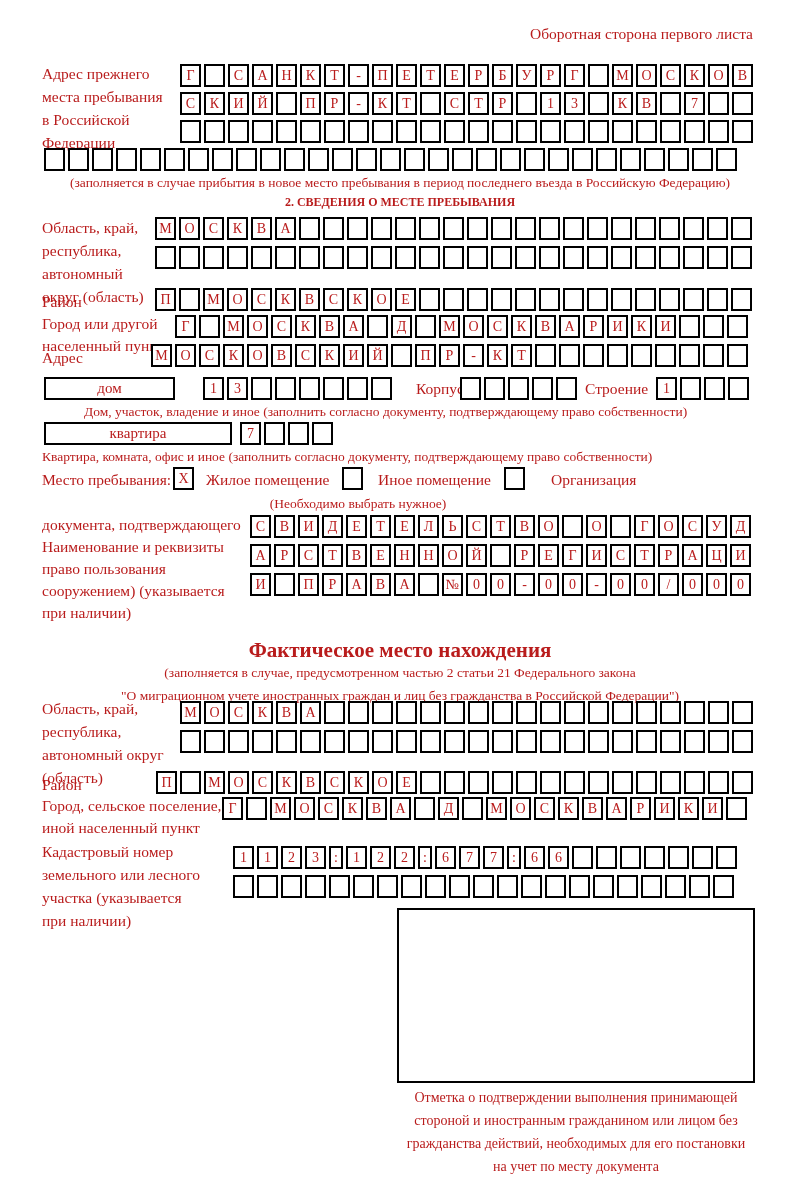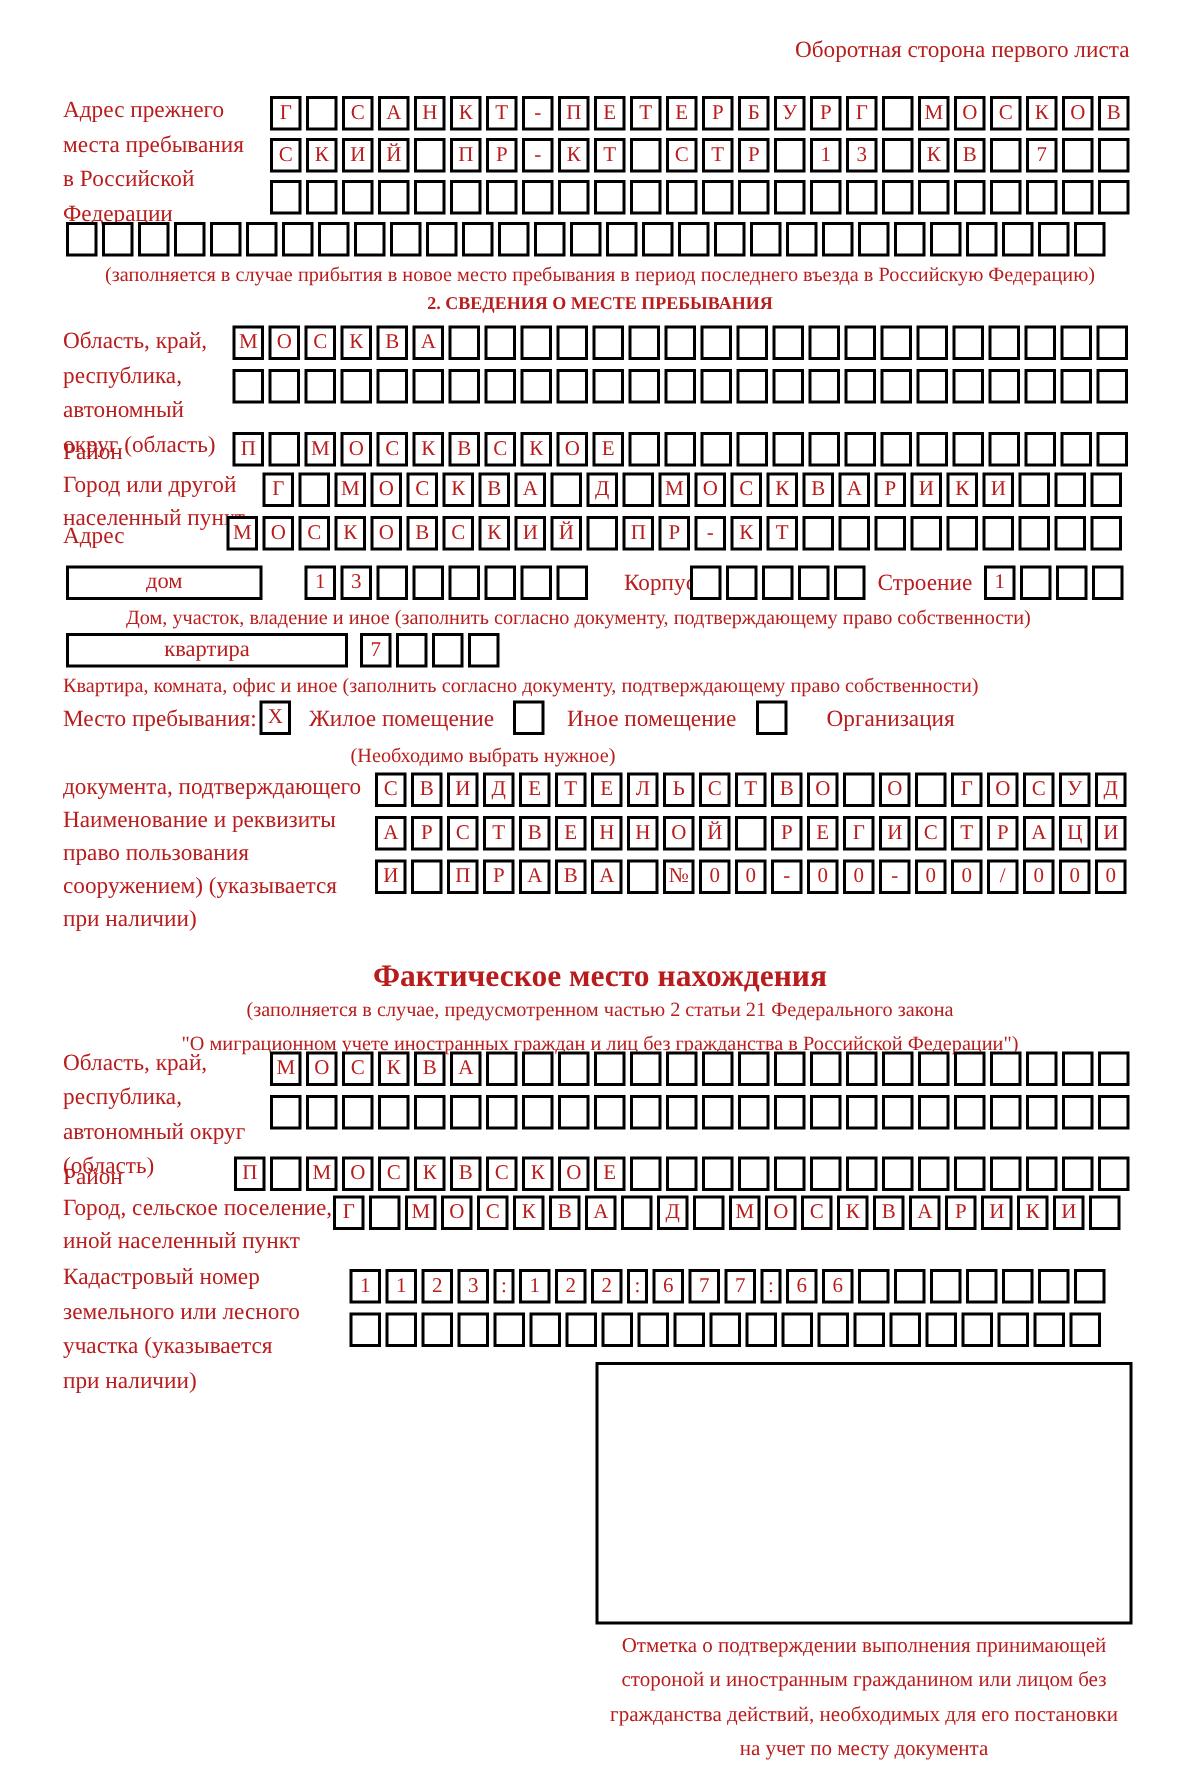--- a/index.html
+++ b/index.html
@@ -77,21 +77,21 @@
   <div class="cellrow" style="left:240px;top:422px;"><span class="cell">7</span><span class="cell"></span><span class="cell"></span><span class="cell"></span></div>
   <div class="note" style="left:42px;top:449px;">Квартира, комната, офис и иное (заполнить согласно документу, подтверждающему право собственности)</div>
 
   <div class="lbl" style="left:42px;top:468px;">Место пребывания:</div>
   <span class="cell abs" style="left:173px;top:467px;">X</span>
   <div class="lbl" style="left:206px;top:468px;">Жилое помещение</div>
   <span class="cell abs" style="left:342px;top:467px;"></span>
   <div class="lbl" style="left:378px;top:468px;">Иное помещение</div>
   <span class="cell abs" style="left:504px;top:467px;"></span>
   <div class="lbl" style="left:551px;top:468px;">Организация</div>
-  <div class="note" style="left:152px;top:496px;width:340px;text-align:center;">(Необходимо выбрать нужное)</div>
+  <div class="note" style="left:188px;top:496px;width:340px;text-align:center;">(Необходимо выбрать нужное)</div>
 
   <div class="lbl lh22" style="left:42px;top:514px;">
       <div class="line">документа, подтверждающего</div>
       <div class="line">Наименование и реквизиты</div>
       <div class="line">право пользования</div>
       <div class="line">сооружением) (указывается</div>
       <div class="line">при наличии)</div>
     </div>
   <div class="cellrow" style="left:250px;top:515px;"><span class="cell">С</span><span class="cell">В</span><span class="cell">И</span><span class="cell">Д</span><span class="cell">Е</span><span class="cell">Т</span><span class="cell">Е</span><span class="cell">Л</span><span class="cell">Ь</span><span class="cell">С</span><span class="cell">Т</span><span class="cell">В</span><span class="cell">О</span><span class="cell"></span><span class="cell">О</span><span class="cell"></span><span class="cell">Г</span><span class="cell">О</span><span class="cell">С</span><span class="cell">У</span><span class="cell">Д</span></div>
   <div class="cellrow" style="left:250px;top:544px;"><span class="cell">А</span><span class="cell">Р</span><span class="cell">С</span><span class="cell">Т</span><span class="cell">В</span><span class="cell">Е</span><span class="cell">Н</span><span class="cell">Н</span><span class="cell">О</span><span class="cell">Й</span><span class="cell"></span><span class="cell">Р</span><span class="cell">Е</span><span class="cell">Г</span><span class="cell">И</span><span class="cell">С</span><span class="cell">Т</span><span class="cell">Р</span><span class="cell">А</span><span class="cell">Ц</span><span class="cell">И</span></div>

